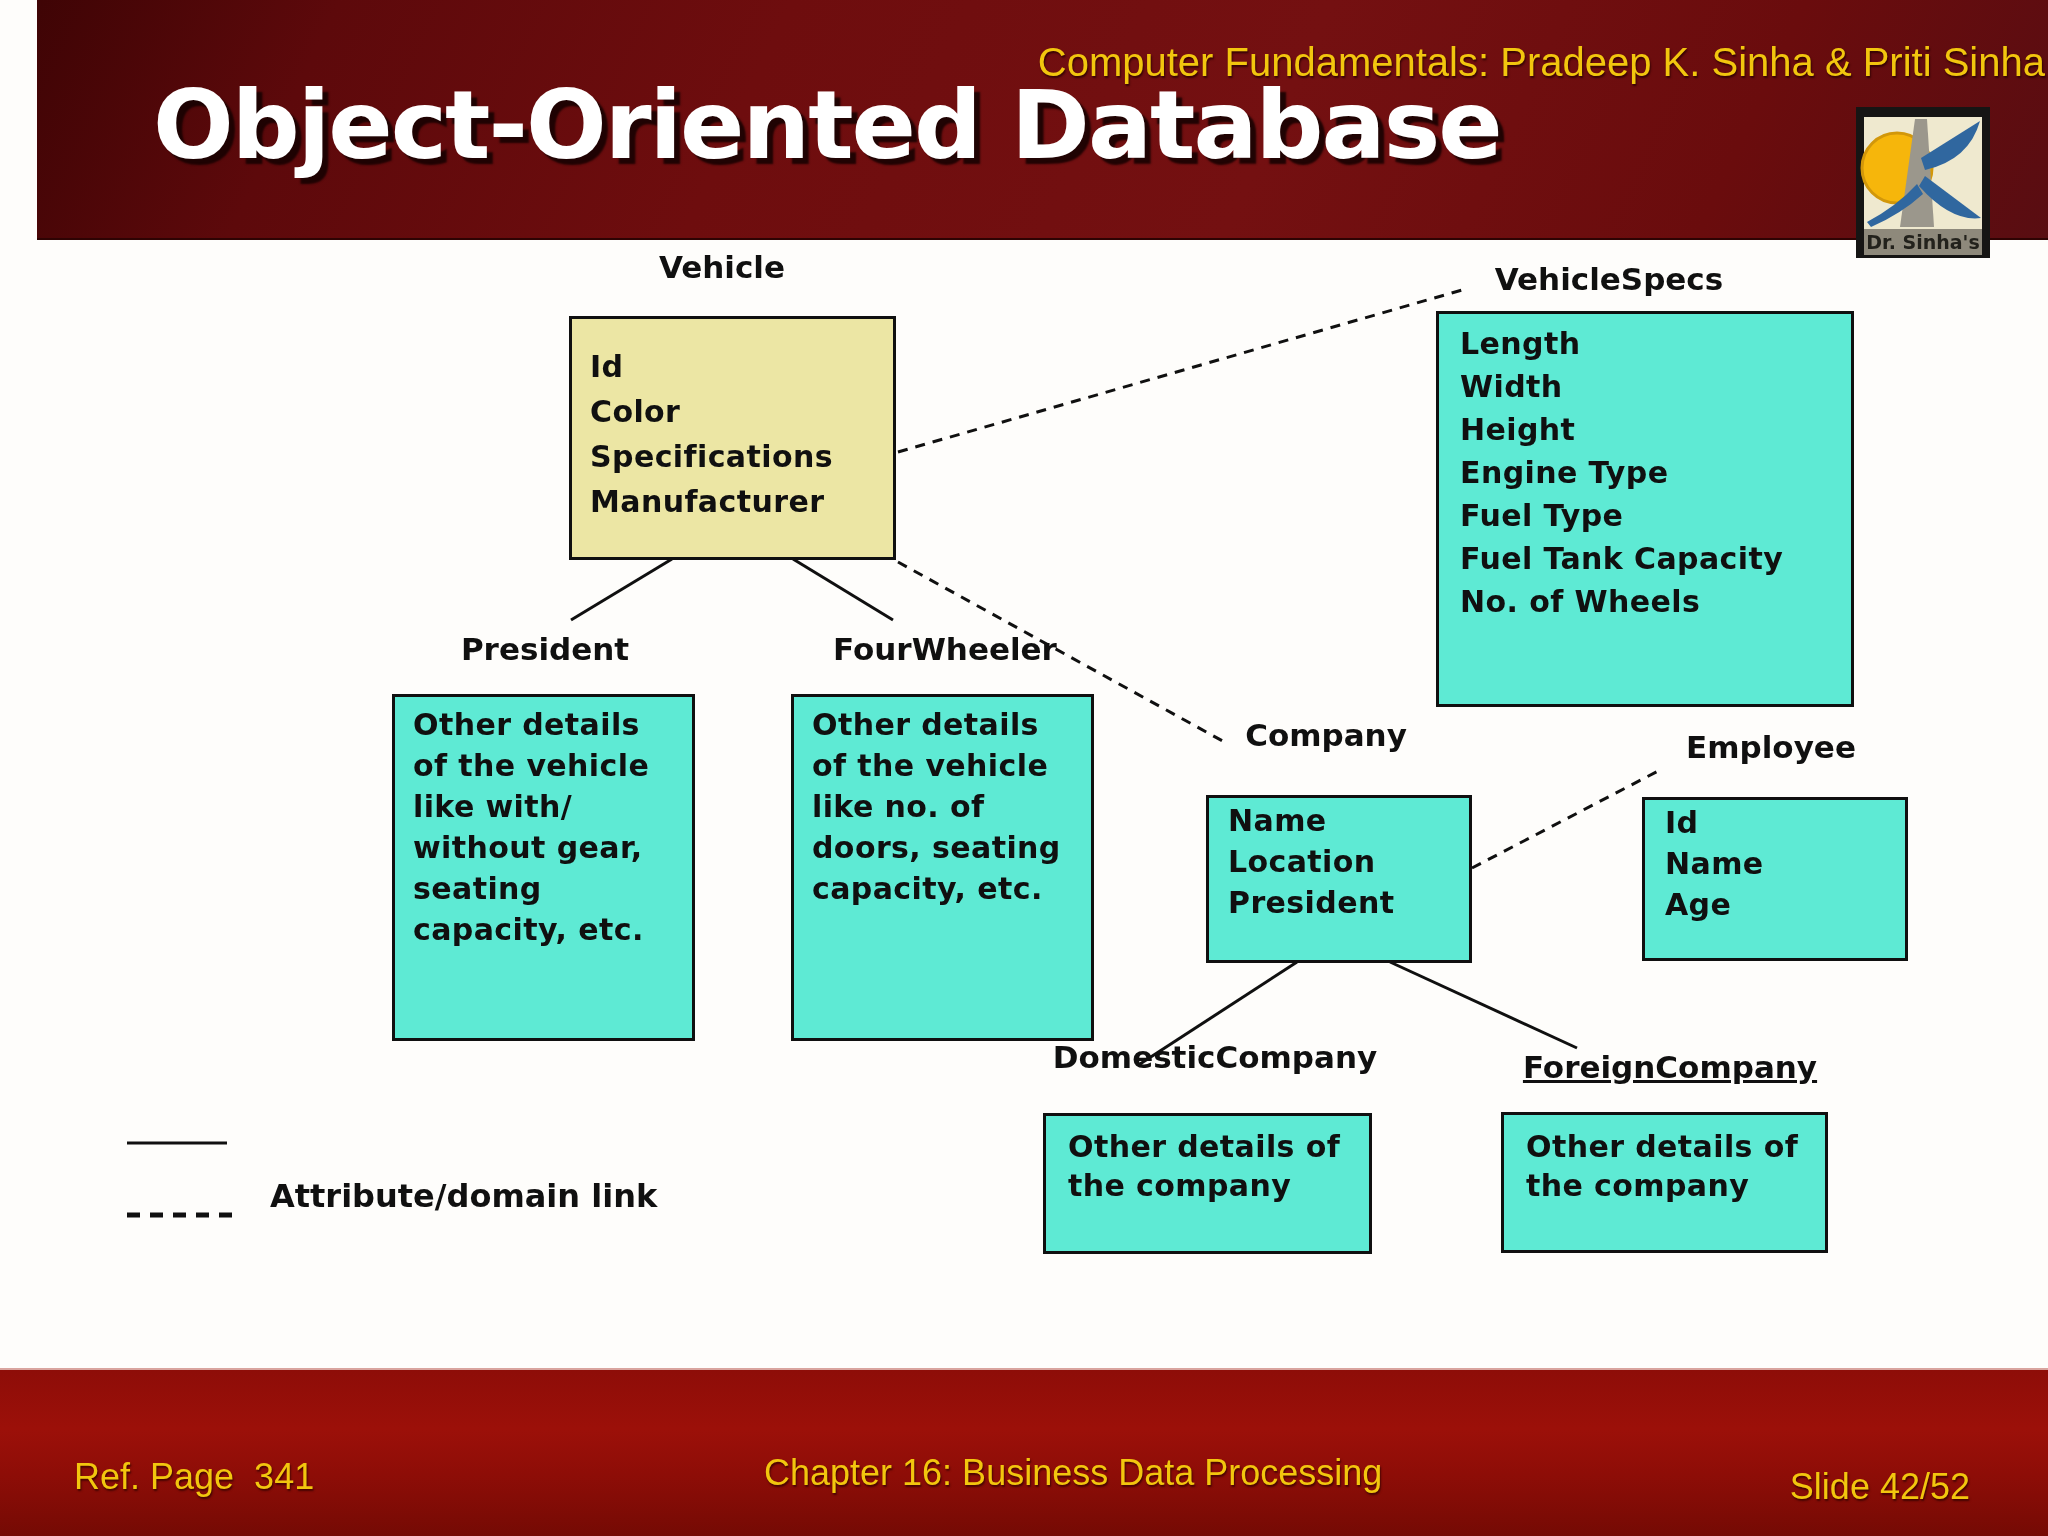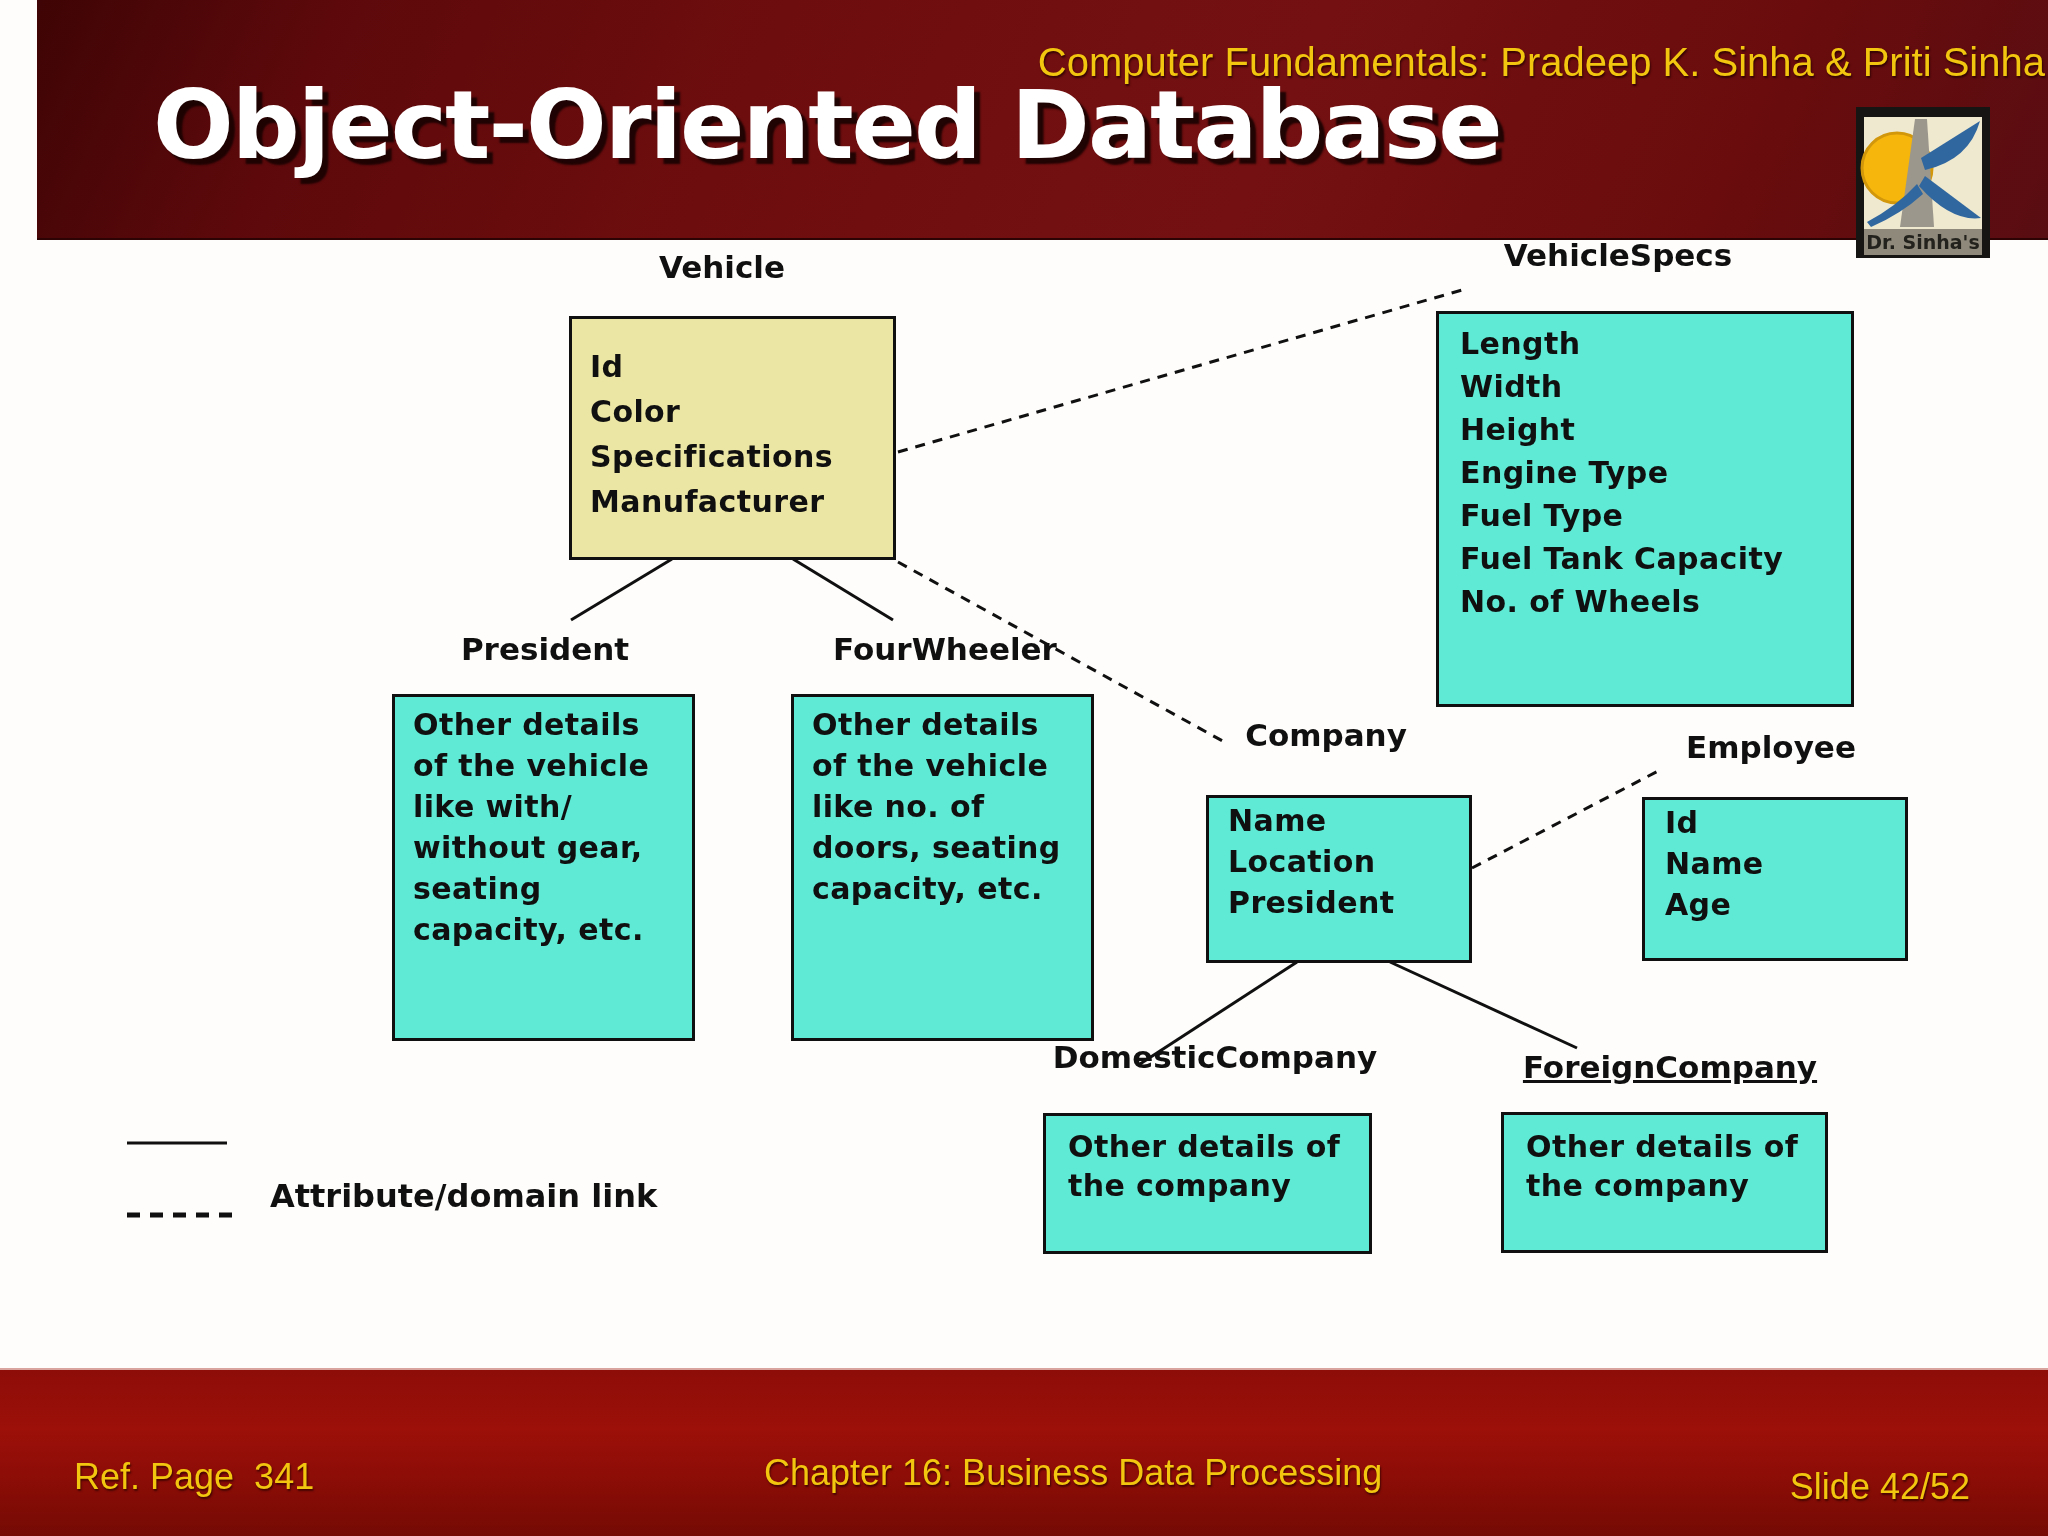--- a/index.html
+++ b/index.html
@@ -40,21 +40,21 @@
     padding:25px 6px 0 18px;line-height:45px;}
   .b-vehiclespecs{left:1436px;top:311px;width:418px;height:396px;padding:8px 6px 0 21px;line-height:43px;}
   .b-twowheeler{left:392px;top:694px;width:303px;height:347px;padding:7px 6px 0 18px;line-height:41px;}
   .b-fourwheeler{left:791px;top:694px;width:303px;height:347px;padding:7px 6px 0 18px;line-height:41px;}
   .b-company{left:1206px;top:795px;width:266px;height:168px;padding:2px 6px 0 19px;line-height:41px;}
   .b-employee{left:1642px;top:797px;width:266px;height:164px;padding:2px 6px 0 20px;line-height:41px;}
   .b-domestic{left:1043px;top:1113px;width:329px;height:141px;padding:11px 6px 0 22px;line-height:39px;}
   .b-foreign{left:1501px;top:1112px;width:327px;height:141px;padding:12px 6px 0 22px;line-height:39px;}
 
   .l-vehicle{left:722px;top:249px;}
-  .l-vehiclespecs{left:1609px;top:237px;margin-left:9px;}
+  .l-vehiclespecs{left:1609px;top:261px;}
   .l-twowheeler{left:545px;top:631px;}
   .l-fourwheeler{left:945px;top:631px;}
   .l-company{left:1326px;top:717px;}
   .l-employee{left:1764px;top:729px;margin-left:7px;}
   .l-domestic{left:1215px;top:1039px;}
   .l-foreign{left:1670px;top:1049px;text-decoration:underline;}
 
   
   .legend-label{position:absolute;font-size:32px;font-weight:bold;color:#101010;white-space:nowrap;}
   .lg-solid{left:270px;top:1127px;}

